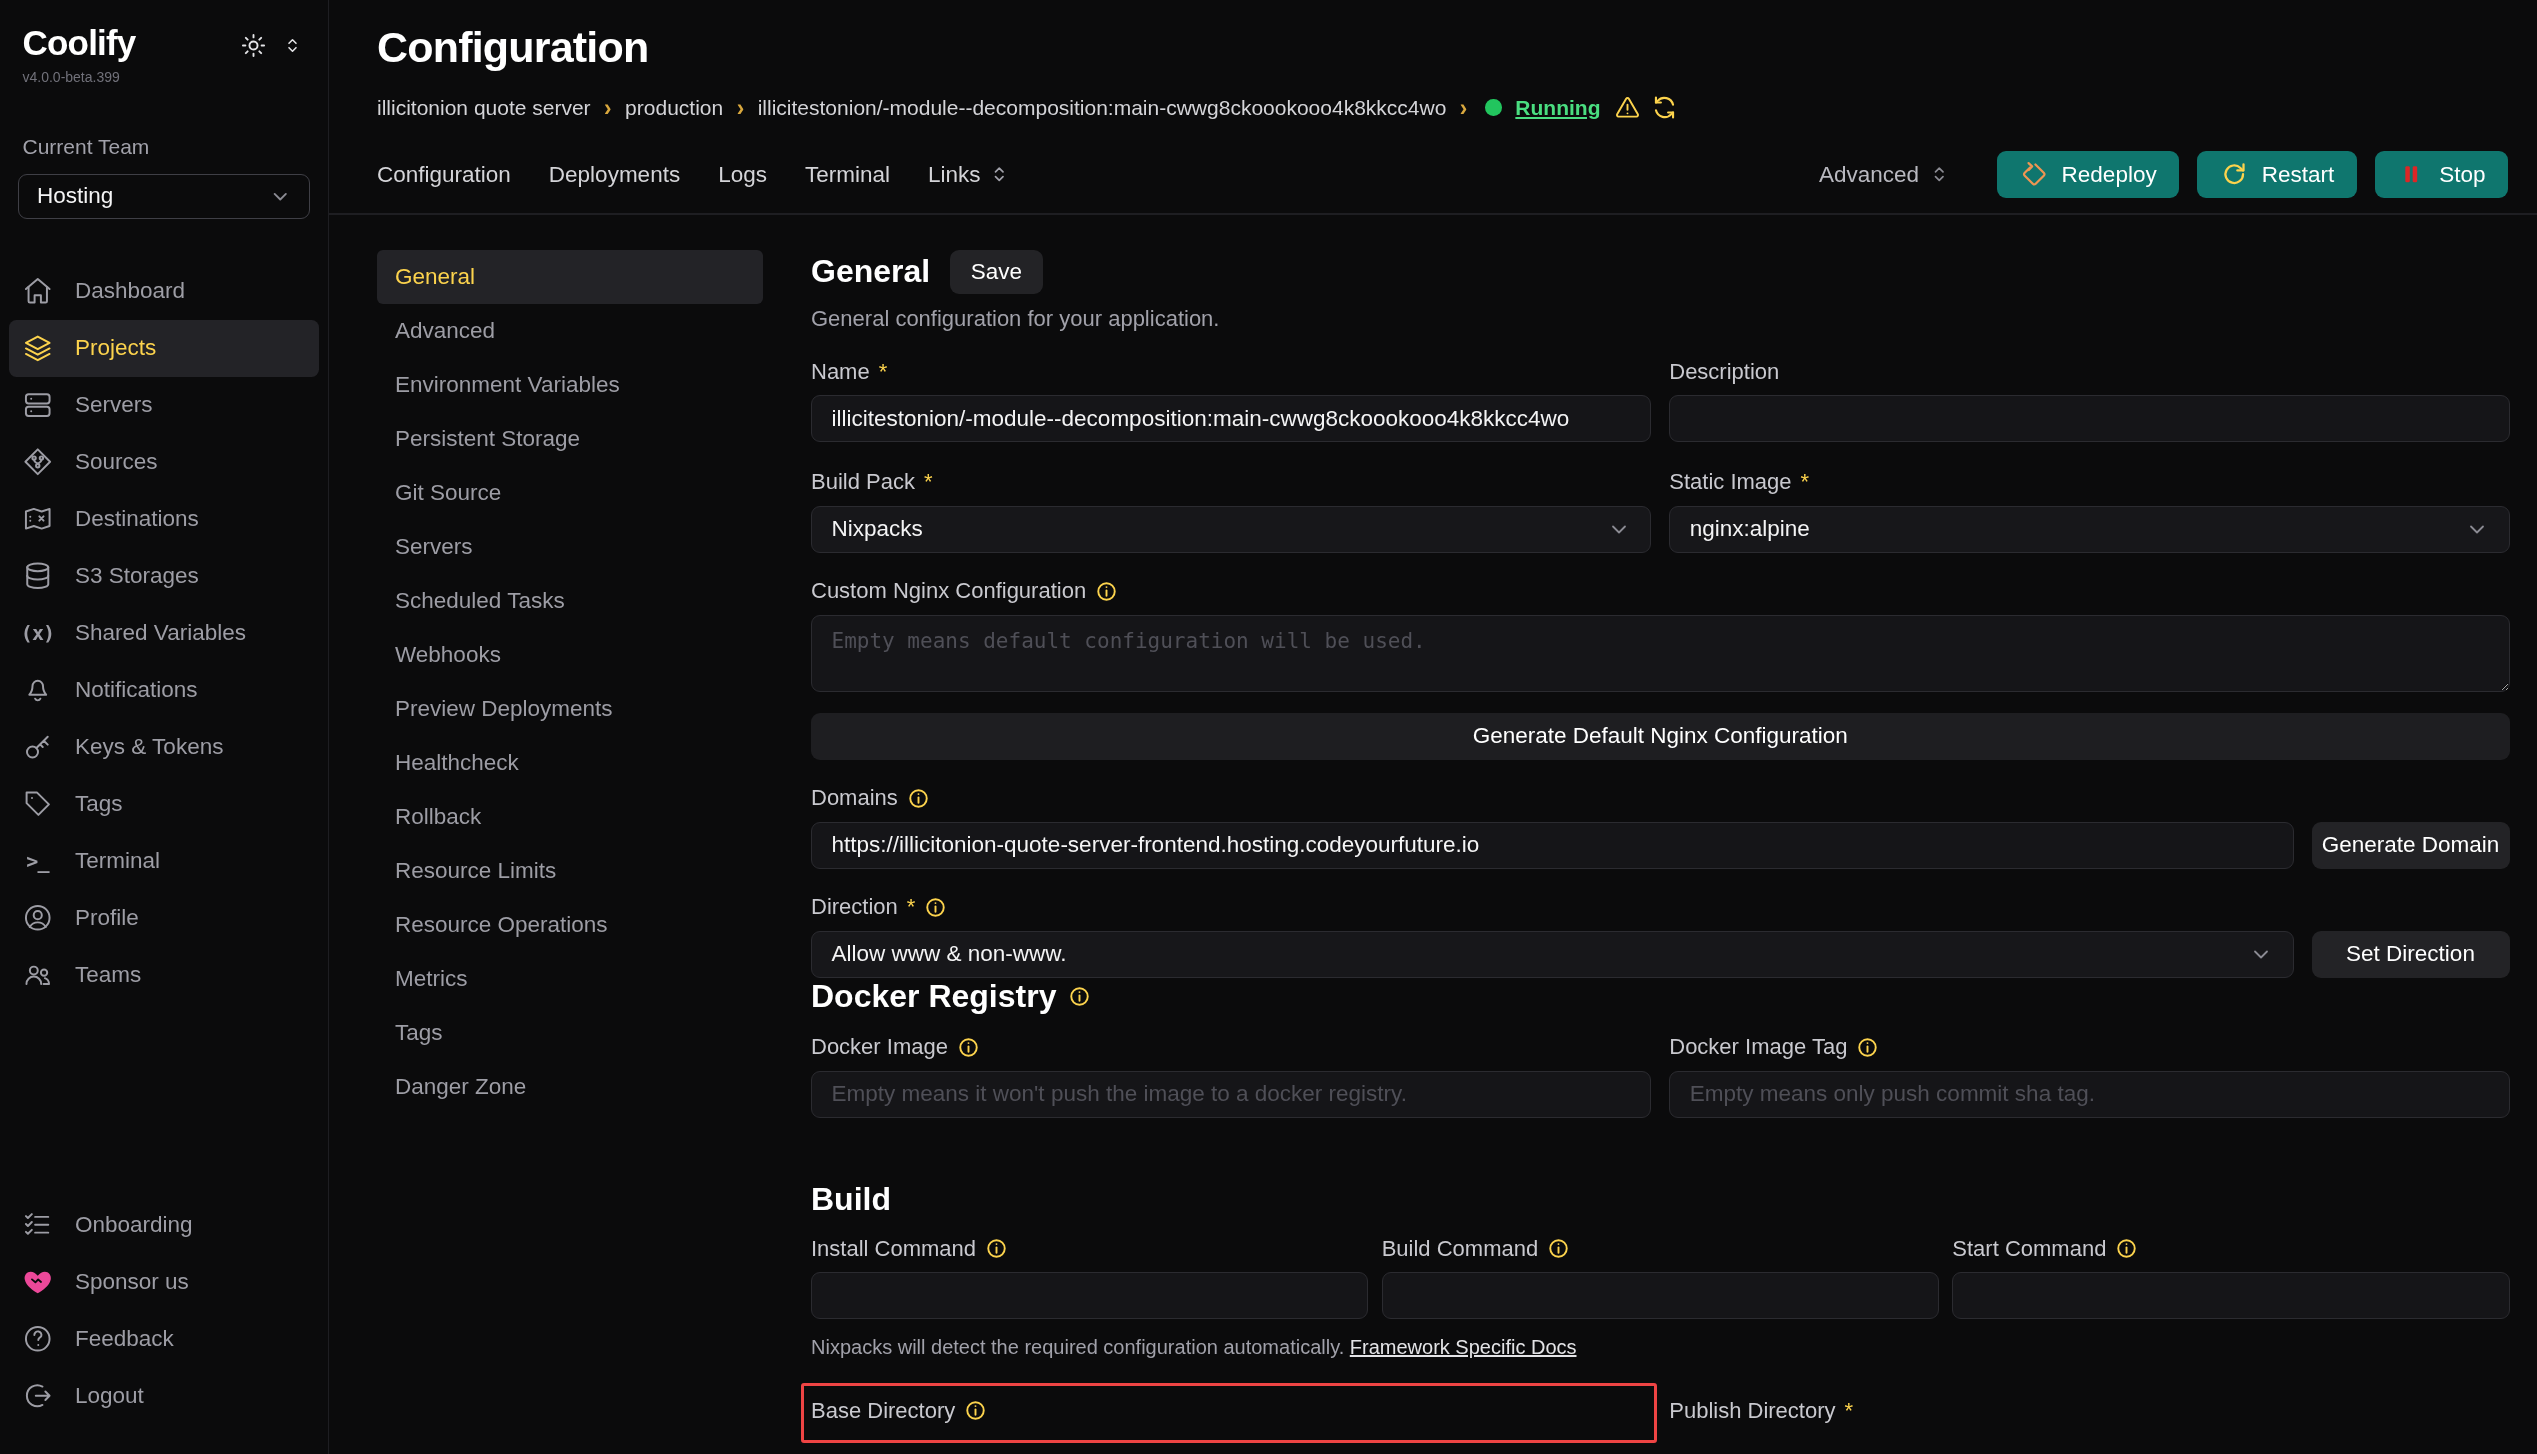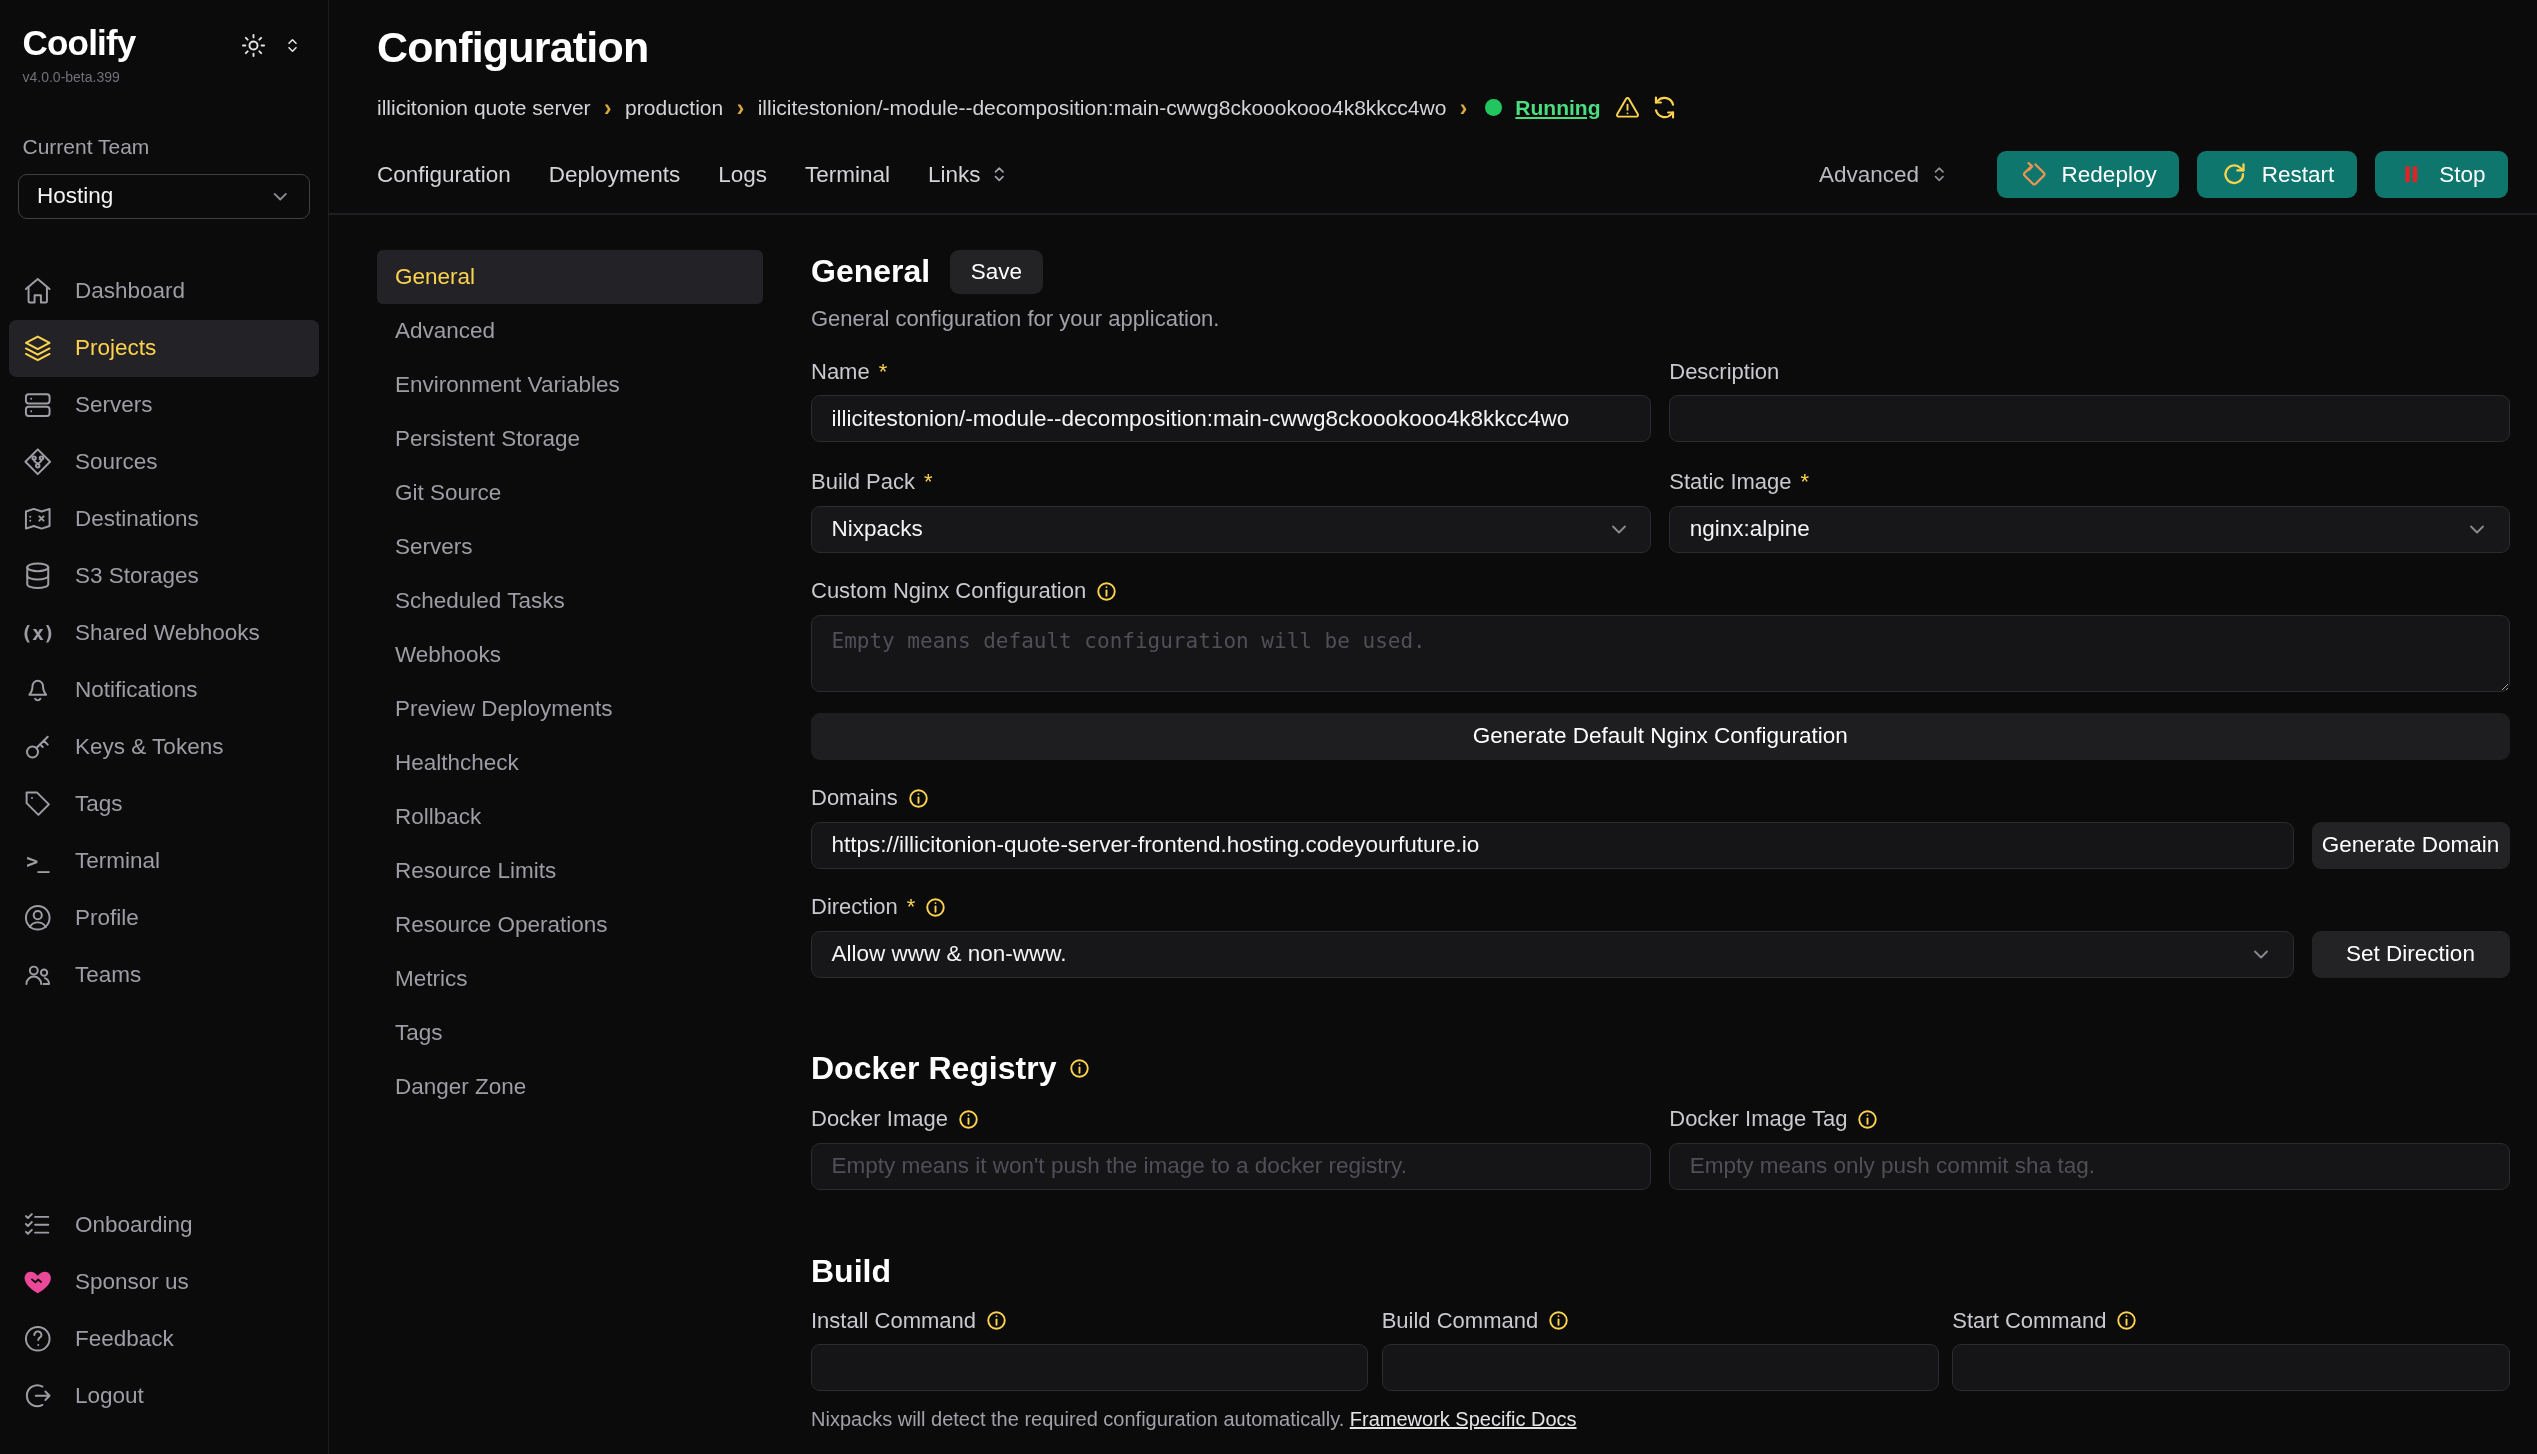--- a/index.html
+++ b/index.html
@@ -71,21 +71,21 @@
   ::placeholder { color:#4f4f57; opacity:1; }
   textarea.input { height:77px; padding-top:13.5px; font-family:"DejaVu Sans Mono","Liberation Mono",monospace; font-size:21px; resize:vertical; color:#f4f4f5; }
 
   .row-2 { display:grid; grid-template-columns:1fr 1fr; gap:18px; margin-top:27px; }
   .row-3 { display:grid; grid-template-columns:1fr 1fr 1fr; gap:13.5px; margin-top:18px; }
   .row-side { display:grid; grid-template-columns:1fr 198px; gap:18px; margin-top:25.5px; align-items:end; }
   .field { min-width:0; }
   .full-btn { width:100%; height:47px; background:#1e1e21; border:none; border-radius:9px; color:#ffffff; font-size:22.5px; font-family:inherit; margin-top:18px; cursor:pointer; }
   .side-btn { height:47px; background:#232326; border:none; border-radius:9px; color:#ffffff; font-size:22.5px; font-family:inherit; cursor:pointer; padding:0 7.5px; }
 
-  .section-gap { margin-top:72px; }
+  .section-gap { }
   .build-gap { margin-top:63px; }
   .note { font-size:20px; color:#a1a1aa; margin-top:16.5px; }
   .note a { color:#e4e4e7; text-decoration:underline; cursor:pointer; }
 
   .last-row { margin-top:39px; }
   .base-field { position:relative; }
   .base-highlight { position:absolute; left:-10.5px; right:-6px; top:-15px; bottom:-9px; border:3.8px solid #ef4444; border-radius:3px; pointer-events:none; }
 </style>
 </head>
 <body>
@@ -174,21 +174,21 @@
               <path d="M4 5.6v12.8c0 1.6 3.6 2.9 8 2.9s8-1.3 8-2.9V5.6"></path>
               <path d="M4 12c0 1.6 3.6 2.9 8 2.9s8-1.3 8-2.9"></path>
             </svg>
           </span>
         <span>S3 Storages</span>
       </div>
       <div class="nav-item">
         <span class="icon">
             <span class="txt-icon">(x)</span>
           </span>
-        <span>Shared Webhooks</span>
+        <span>Shared Variables</span>
       </div>
       <div class="nav-item">
         <span class="icon">
             <svg viewBox="0 0 24 24" fill="none" stroke="currentColor" stroke-width="1.5" stroke-linecap="round" stroke-linejoin="round">
               <path d="M18.4 15.8H5.6c1.6-1.7 2.4-3.4 2.4-6.6a4 4 0 018 0c0 3.2.8 4.9 2.4 6.6z"></path>
               <path d="M10 18.8a2.2 2.2 0 004 0"></path>
             </svg>
           </span>
         <span>Notifications</span>
       </div>

